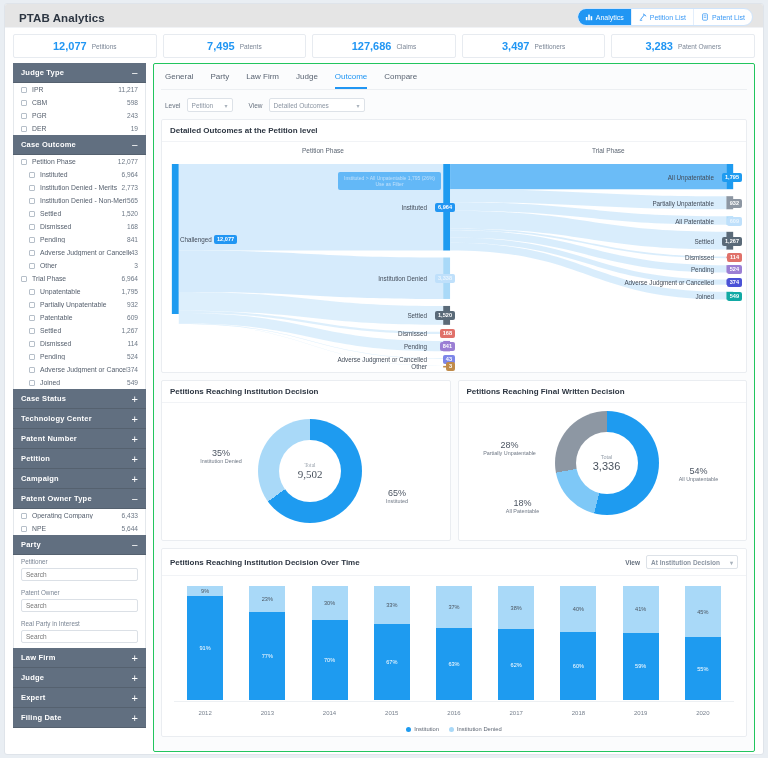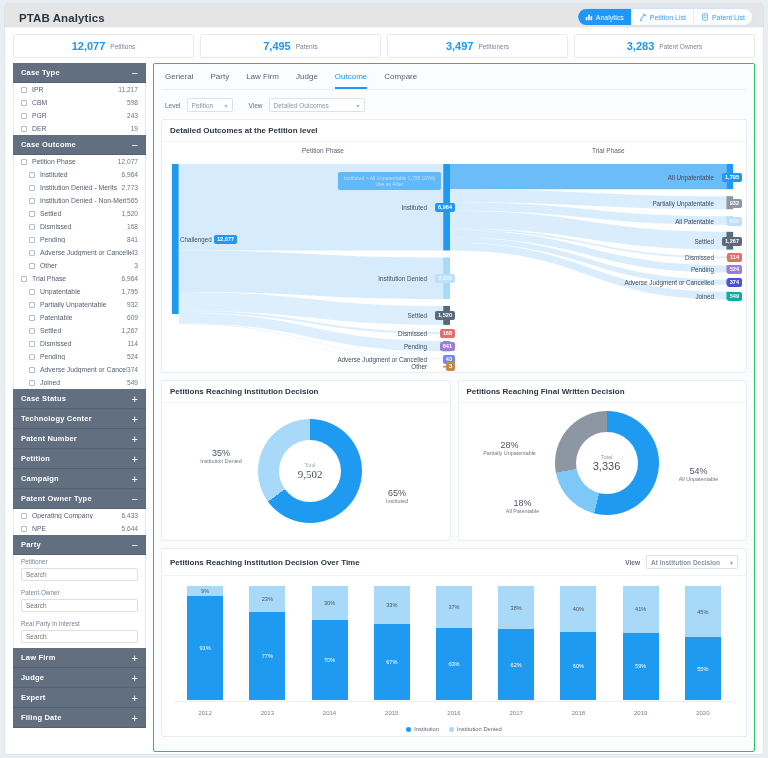--- a/index.html
+++ b/index.html
@@ -190,35 +190,39 @@
   <div class="kpis">
     <div class="kpi">
       <span class="kpi-num">12,077</span>
       <span class="kpi-lab">Petitions</span>
     </div>
     <div class="kpi">
       <span class="kpi-num">7,495</span>
       <span class="kpi-lab">Patents</span>
     </div>
     <div class="kpi">
+      <span class="kpi-num">127,686</span>
+      <span class="kpi-lab">Claims</span>
+    </div>
+    <div class="kpi">
       <span class="kpi-num">3,497</span>
       <span class="kpi-lab">Petitioners</span>
     </div>
     <div class="kpi">
       <span class="kpi-num">3,283</span>
       <span class="kpi-lab">Patent Owners</span>
     </div>
   </div>
 
   <div class="body">
 
     <div class="sidebar">
 
       <div class="sb-sec">
-        <span>Case Type</span>
+        <span>Judge Type</span>
         <span class="sign">−</span>
       </div>
       <div class="sb-list" id="case-type-list">
           <div class="sb-row">
             <span class="cbx"></span>
             <span class="lab">IPR</span>
             <span class="val">11,217</span>
           </div>
           <div class="sb-row">
             <span class="cbx"></span>

